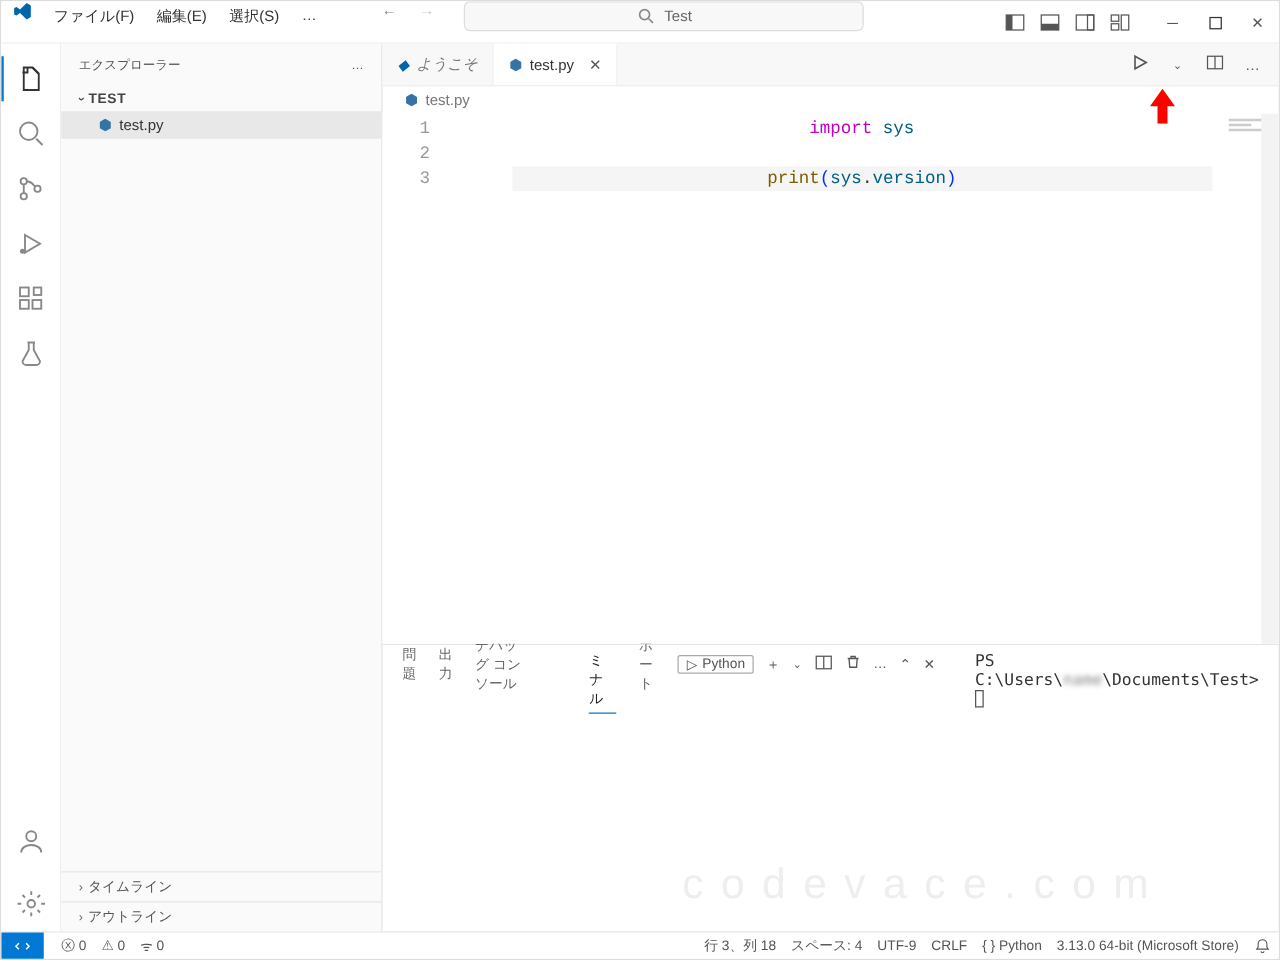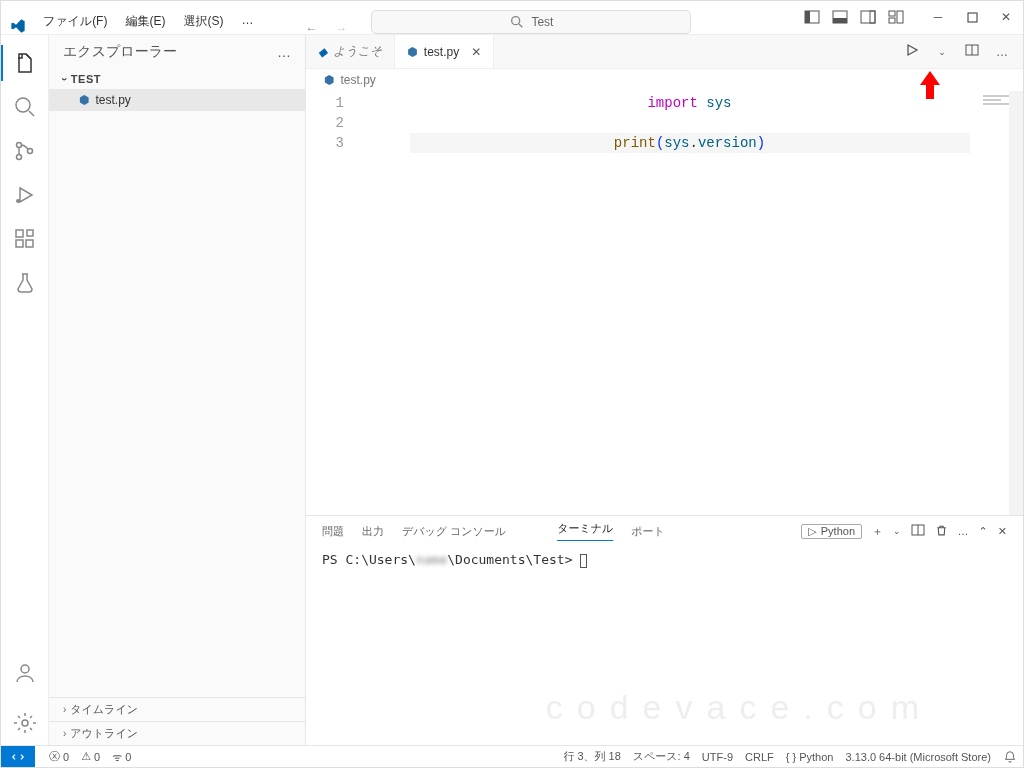--- a/index.html
+++ b/index.html
@@ -1,40 +1,40 @@
 <!DOCTYPE html>
 <html><head>
 <meta charset="utf-8">
 <style>
 * { box-sizing: border-box; margin: 0; padding: 0; }
 body { font-family: "Segoe UI", "Meiryo", sans-serif; font-size: 12px; color: #333; background: #fff; width: 1024px; height: 768px; overflow: hidden; position: relative; border: 1px solid #ddd; }
 
 
-.titlebar { height: 34px; display: flex; align-items: flex-end; background: #fff; border-bottom: 1px solid #eee; }
+.titlebar { height: 34px; display: flex; align-items: flex-start; background: #fff; border-bottom: 1px solid #eee; }
 .titlebar .logo { width: 34px; display: flex; justify-content: center; align-items: center; }
 .titlebar .menu { display: flex; gap: 2px; }
 .titlebar .menu span { padding: 4px 8px; cursor: pointer; color: #333; }
 .titlebar .nav { display: flex; gap: 10px; margin-left: 40px; color: #888; }
 .titlebar .nav span { width: 20px; text-align: center; }
 .titlebar .search { flex: 0 0 320px; margin-left: 20px; height: 24px; border: 1px solid #ddd; border-radius: 5px; background: #f8f8f8; display: flex; align-items: center; justify-content: center; gap: 6px; color: #666; }
 .titlebar .right { margin-left: auto; display: flex; align-items: center; gap: 2px; }
 .titlebar .right .ic { width: 26px; height: 26px; display: flex; justify-content: center; align-items: center; color: #555; }
 .titlebar .wnd { display: flex; margin-left: 10px; }
 .titlebar .wnd .ic { width: 34px; height: 34px; }
 
 
 .main { display: flex; height: calc(100% - 34px - 22px); }
 .activity { width: 48px; background: #fff; border-right: 1px solid #eee; display: flex; flex-direction: column; align-items: center; padding-top: 6px; }
 .activity .aitem { width: 48px; height: 44px; display: flex; justify-content: center; align-items: center; color: #888; position: relative; }
 .activity .aitem.active { color: #333; }
 .activity .aitem.active::before { content:""; position:absolute; left:0; top:4px; bottom:4px; width:2px; background:#0078d4; }
 .activity .bottom { margin-top: auto; margin-bottom: 6px; }
 
 .sidebar { width: 257px; border-right: 1px solid #e5e5e5; display: flex; flex-direction: column; background: #fafafa; }
-.sidebar .hdr { height: 34px; display: flex; align-items: center; justify-content: space-between; padding: 0 14px; color: #555; font-size: 14px; }
+.sidebar .hdr { height: 34px; display: flex; align-items: center; justify-content: space-between; padding: 0 14px; color: #555; font-size: 10px; }
 .sidebar .folder { padding: 4px 14px; font-size: 11px; font-weight: 600; letter-spacing: .5px; color: #444; }
 .sidebar .folder .chev { display:inline-block; transform: rotate(90deg); margin-right: 4px; font-size:10px;}
 .sidebar .file { padding: 4px 14px 4px 30px; display:flex; align-items:center; gap:6px; background:#e8e8e8; height:22px; }
 .sidebar .file .pyic { color:#3572A5; }
 .sidebar .spacer { flex:1; }
 .sidebar .section { border-top:1px solid #e5e5e5; padding:4px 14px; font-size:11px; color:#555; }
 .sidebar .section .chev { margin-right:4px; font-size:10px; color:#666; }
 
 .editor { flex:1; display:flex; flex-direction:column; min-width:0; }
 .tabs { height: 34px; display:flex; align-items:stretch; border-bottom:1px solid #eee; background:#f8f8f8; }
@@ -62,21 +62,21 @@
 
 .minimap { position:absolute; right:10px; top:4px; width:30px; height:14px; }
 .minimap .mr { height:2px; background:#ccc; margin-bottom:2px; }
 .minimap .mr.s { width:60%; }
 .scrollthumb { position:absolute; right:0; top:0; width:14px; bottom:0; background:#f3f3f3; }
 
 .arrow { position:absolute; right:83px; top:70px; color:red; font-size:24px; pointer-events:none; }
 .arrow svg { width:20px; height:28px; }
 
 
-.panel { border-top:1px solid #e5e5e5; height:230px; display:flex; flex-direction:column; }
+.panel { border-top:1px solid #e5e5e5; height:230px; display:flex; flex-direction:row; }
 .panel .ptabs { height:30px; display:flex; align-items:center; gap:18px; padding:0 16px; font-size:11px; color:#666; }
 .panel .ptabs .pt.active { color:#222; border-bottom:1px solid #0078d4; padding-bottom:4px;margin-left:33px; }
 .panel .ptabs .pright { margin-left:auto; display:flex; align-items:center; gap:10px; color:#555; }
 .panel .ptabs .pright .box { border:1px solid #aaa; border-radius:2px; padding:0 6px; font-size:11px; display:flex; align-items:center; gap:4px; }
 .panel .term { padding:6px 16px; font-family: Consolas, monospace; font-size:13px; color:#333; }
 .panel .term .blur { filter: blur(2px); color:#888; }
 .panel .term .cursor { display:inline-block; width:7px; height:14px; border:1px solid #555; vertical-align:middle; }
 
 
 .status { height:22px; background:#fff; border-top:1px solid #e5e5e5; display:flex; align-items:center; font-size:11px; color:#555; }

